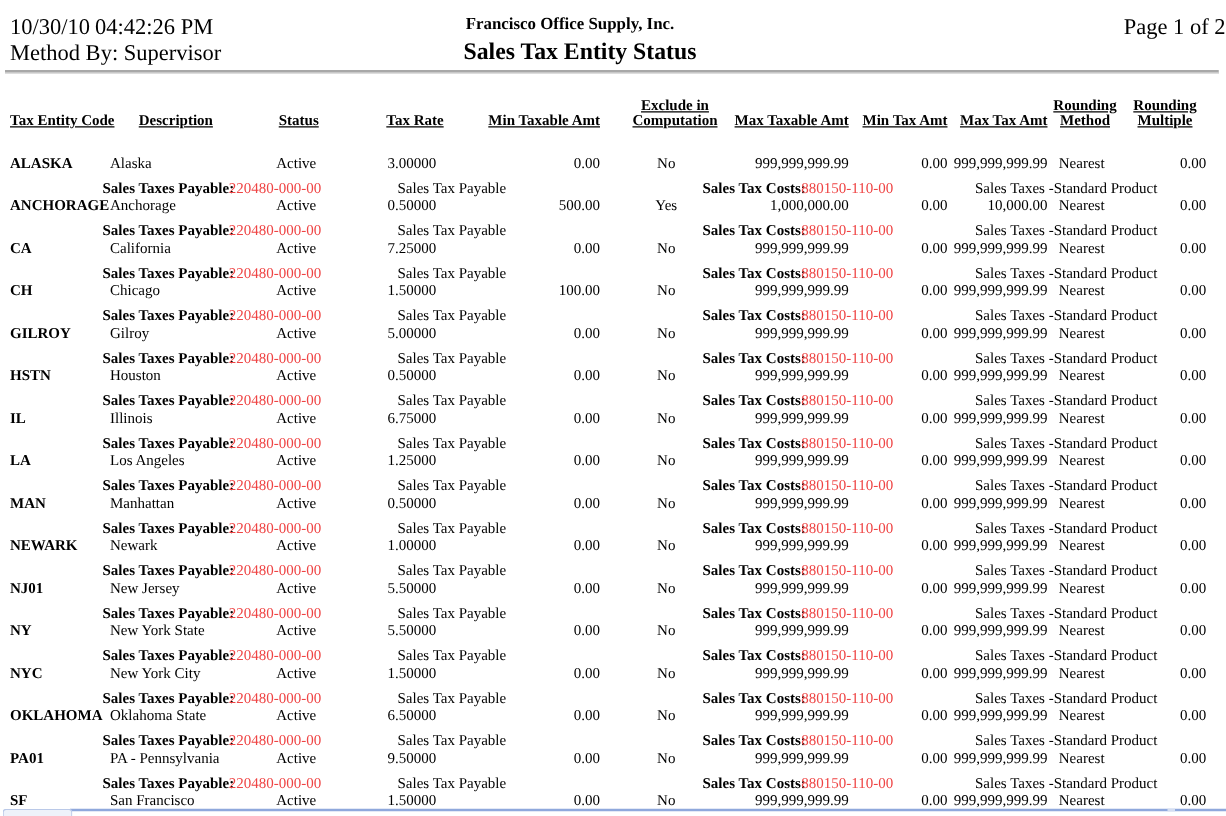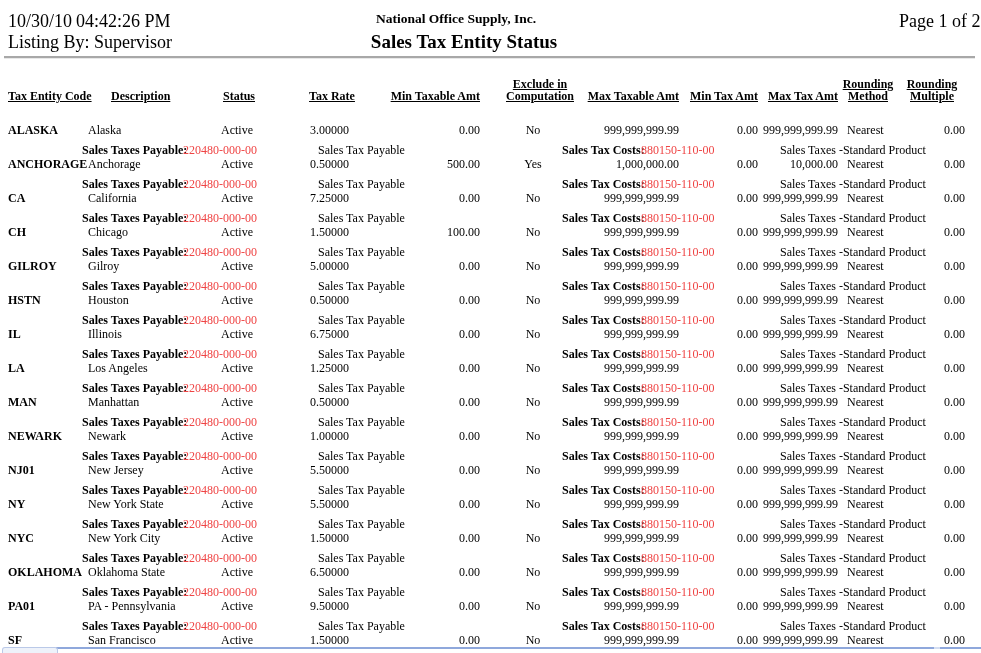--- a/index.html
+++ b/index.html
@@ -61,22 +61,22 @@
   #scroll-sliver { position:absolute; left:0; bottom:0; width:981px; height:6px; background:#ffffff; z-index:5; }
   #scroll-track-line { position:absolute; left:56px; top:0; width:925px; height:2px; background:#8fa8dc; }
   #scroll-btn { position:absolute; left:2px; top:0; width:54px; height:6px; background:#eef2fa; border:1px solid #bac9e8; border-bottom:none; border-radius:3px 3px 0 0; }
   #scroll-notch { position:absolute; left:934px; top:0; width:6px; height:2px; background:#d4def2; }
 </style>
 </head>
 <body>
 
 <span class="abs hdr-small" id="hdr-date">10/30/10</span>
 <span class="abs hdr-small" id="hdr-time">04:42:26 PM</span>
-<span class="abs hdr-small" id="hdr-printedby">Listing By: Supervisor</span>
-<div class="abs" id="hdr-company">National Office Supply, Inc.</div>
+<span class="abs hdr-small" id="hdr-printedby">Method By: Supervisor</span>
+<div class="abs" id="hdr-company">Francisco Office Supply, Inc.</div>
 <div class="abs" id="hdr-title">Sales Tax Entity Status</div>
 <span class="abs hdr-small" id="hdr-page">Page 1 of 2</span>
 <div class="abs" id="hdr-rule"></div>
 
 <div id="col-headers">
   <span class="h hc-code">Tax Entity Code</span>
   <span class="h hc-desc">Description</span>
   <span class="h hc-status">Status</span>
   <span class="h hc-rate">Tax Rate</span>
   <span class="h hc-mintaxable">Min Taxable Amt</span>

